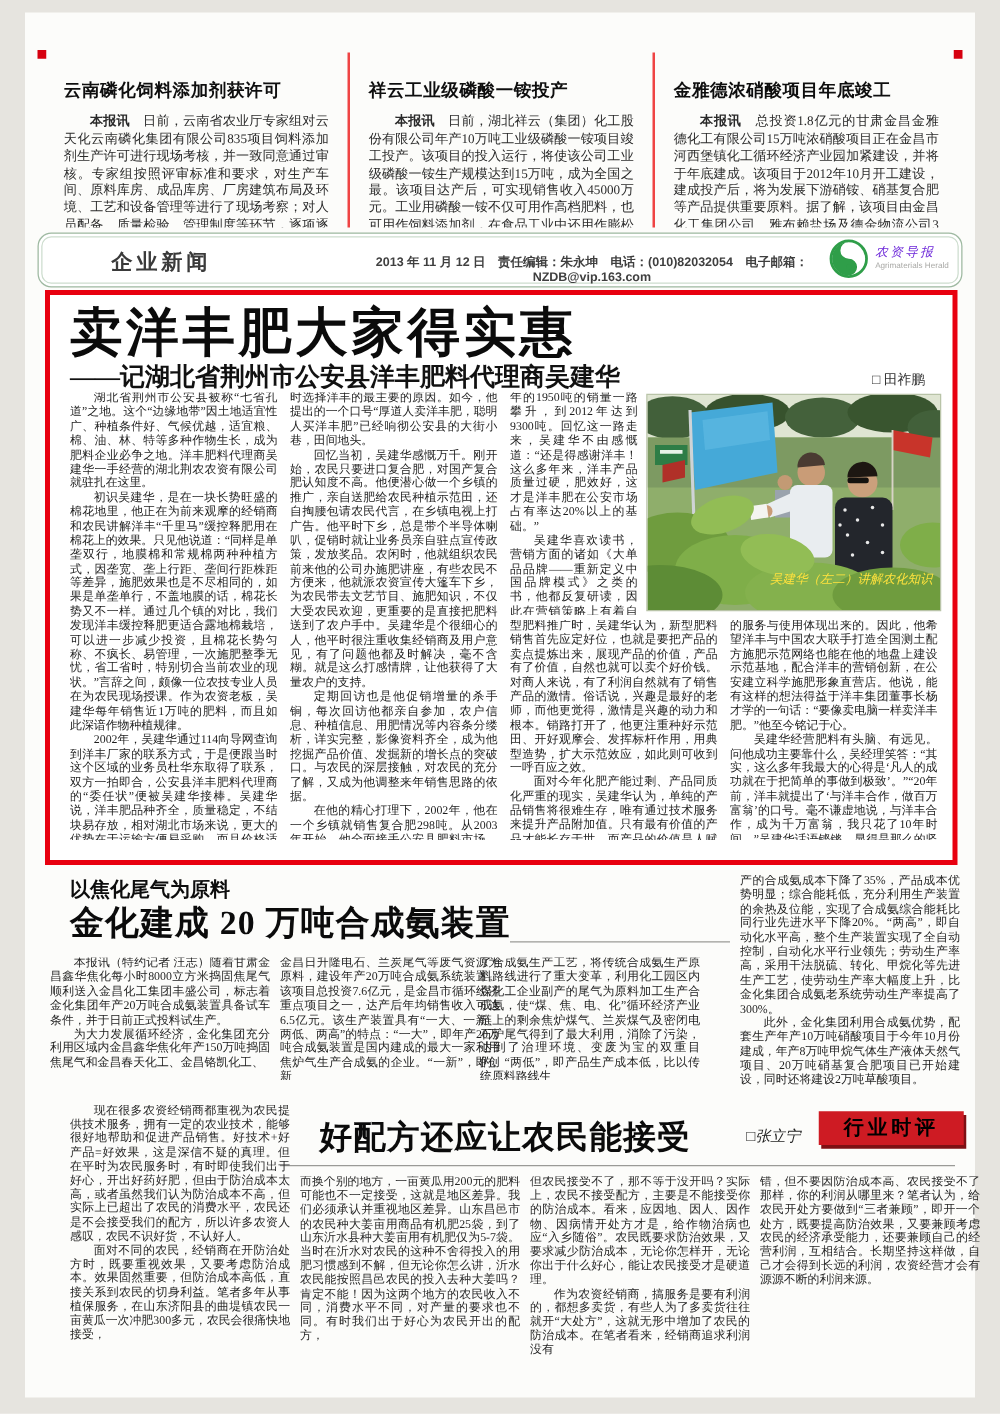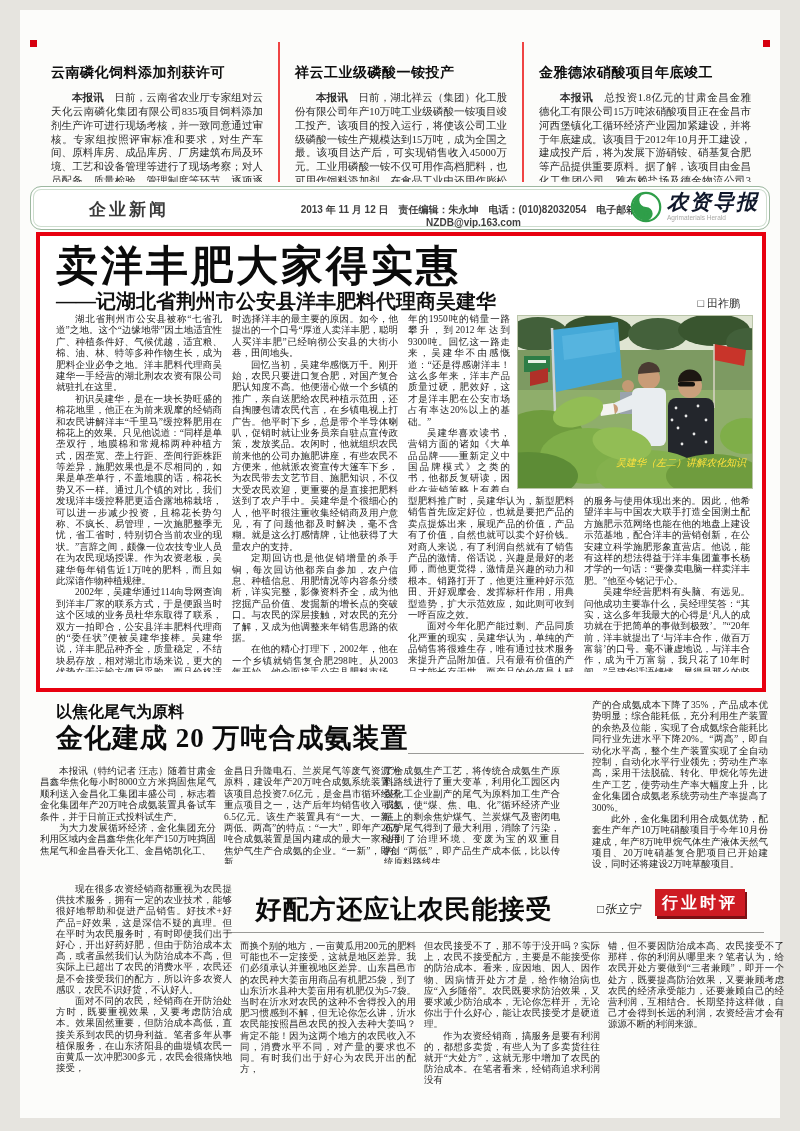--- a/index.html
+++ b/index.html
@@ -25,21 +25,21 @@
   
   .masthead{position:absolute;left:30px;top:186px;width:738px;height:42px;
     border:1px solid #9db8a0;border-radius:11px;background:#fff;
     box-shadow:inset 0 0 0 2px #fff, inset 0 0 0 3px #cdddce;}
   .pageno{position:absolute;left:20px;top:8px;font:bold 21px "Liberation Sans","DejaVu Sans",sans-serif;color:#e60012;margin-top:37px;}
   .section{position:absolute;left:58px;top:11px;font:bold 17px "Liberation Sans","DejaVu Sans",sans-serif;color:#3a3a3a;letter-spacing:3px;}
   .dateline{position:absolute;left:225px;top:16px;width:435px;text-align:center;
     font:bold 10px "Liberation Sans","DejaVu Sans",sans-serif;color:#3f3f3f;}
   .logo{position:absolute;right:10px;top:4px;display:flex;align-items:center;gap:5px;}
   .logo-text{display:flex;flex-direction:column;line-height:1;}
-  .logo-title{font-size:21px;font-weight:bold;font-style:italic;color:#0f172a;letter-spacing:2px;}
+  .logo-title{font-size:10px;font-weight:normal;font-style:italic;color:#6d28d9;letter-spacing:2px;}
   .logo-sub{font-size:6.5px;color:#a9a9a6;font-family:"Liberation Sans",sans-serif;margin-top:2px;}
 
   
   .feature{position:absolute;left:36px;top:232px;width:722px;height:452px;border:4px solid #e8000f;background:#fff;}
   .f-h1{position:absolute;left:16px;top:2px;margin:0;font-size:42px;font-weight:900;letter-spacing:3px;color:#0b0b0b;}
   .f-sub{position:absolute;left:16px;top:52px;font-size:20px;font-weight:bold;color:#111;}
   .f-author{position:absolute;right:22px;top:60px;font-size:11px;color:#333;}
   .f-col{position:absolute;top:78px;width:166px;height:358px;overflow:hidden;
     font-size:9.5px;line-height:1.2;text-align:justify;color:#1d1d1d;}
   .f-col p,.jh-col p,.cm-col p{margin:0;text-indent:2em;}
@@ -58,21 +58,21 @@
   .jh-c2{left:224px;top:766px;height:98px;}
   .jh-c3{left:384px;top:766px;height:98px;}
   .jh-c4{left:592px;top:700px;height:170px;}
   .jh-rule{position:absolute;left:408px;top:753px;width:176px;border-top:1px solid #9a9a97;}
 
   
   .cm-headline{position:absolute;left:218px;top:892px;width:372px;margin:0;text-align:center;
     font-size:26px;font-weight:900;letter-spacing:1px;color:#0b0b0b;}
   .cm-rule{position:absolute;left:224px;top:932px;width:540px;border-top:1px solid #9a9a97;}
   .cm-author{position:absolute;left:597px;top:901px;font-size:12px;font-style:italic;color:#222;}
-  .badge{position:absolute;left:655px;top:889px;width:90px;height:27px;background:#ce1b23;color:#ffffff;
+  .badge{position:absolute;left:655px;top:889px;width:116px;height:27px;background:#ce1b23;color:#000000;
     font:bold 16px/27px "Liberation Sans","DejaVu Sans",sans-serif;text-align:center;letter-spacing:3px;
     box-shadow:2px 3px 0 #7f1014;}
   .cm-col{position:absolute;width:176px;overflow:hidden;font-size:9.5px;line-height:1.18;
     text-align:justify;color:#262626;margin-left:16px;}
   .cm-c1{left:40px;top:884px;height:214px;}
   .cm-c2{left:224px;top:941px;height:157px;}
   .cm-c3{left:408px;top:941px;height:157px;}
   .cm-c4{left:592px;top:941px;height:157px;}
 </style>
 </head>

